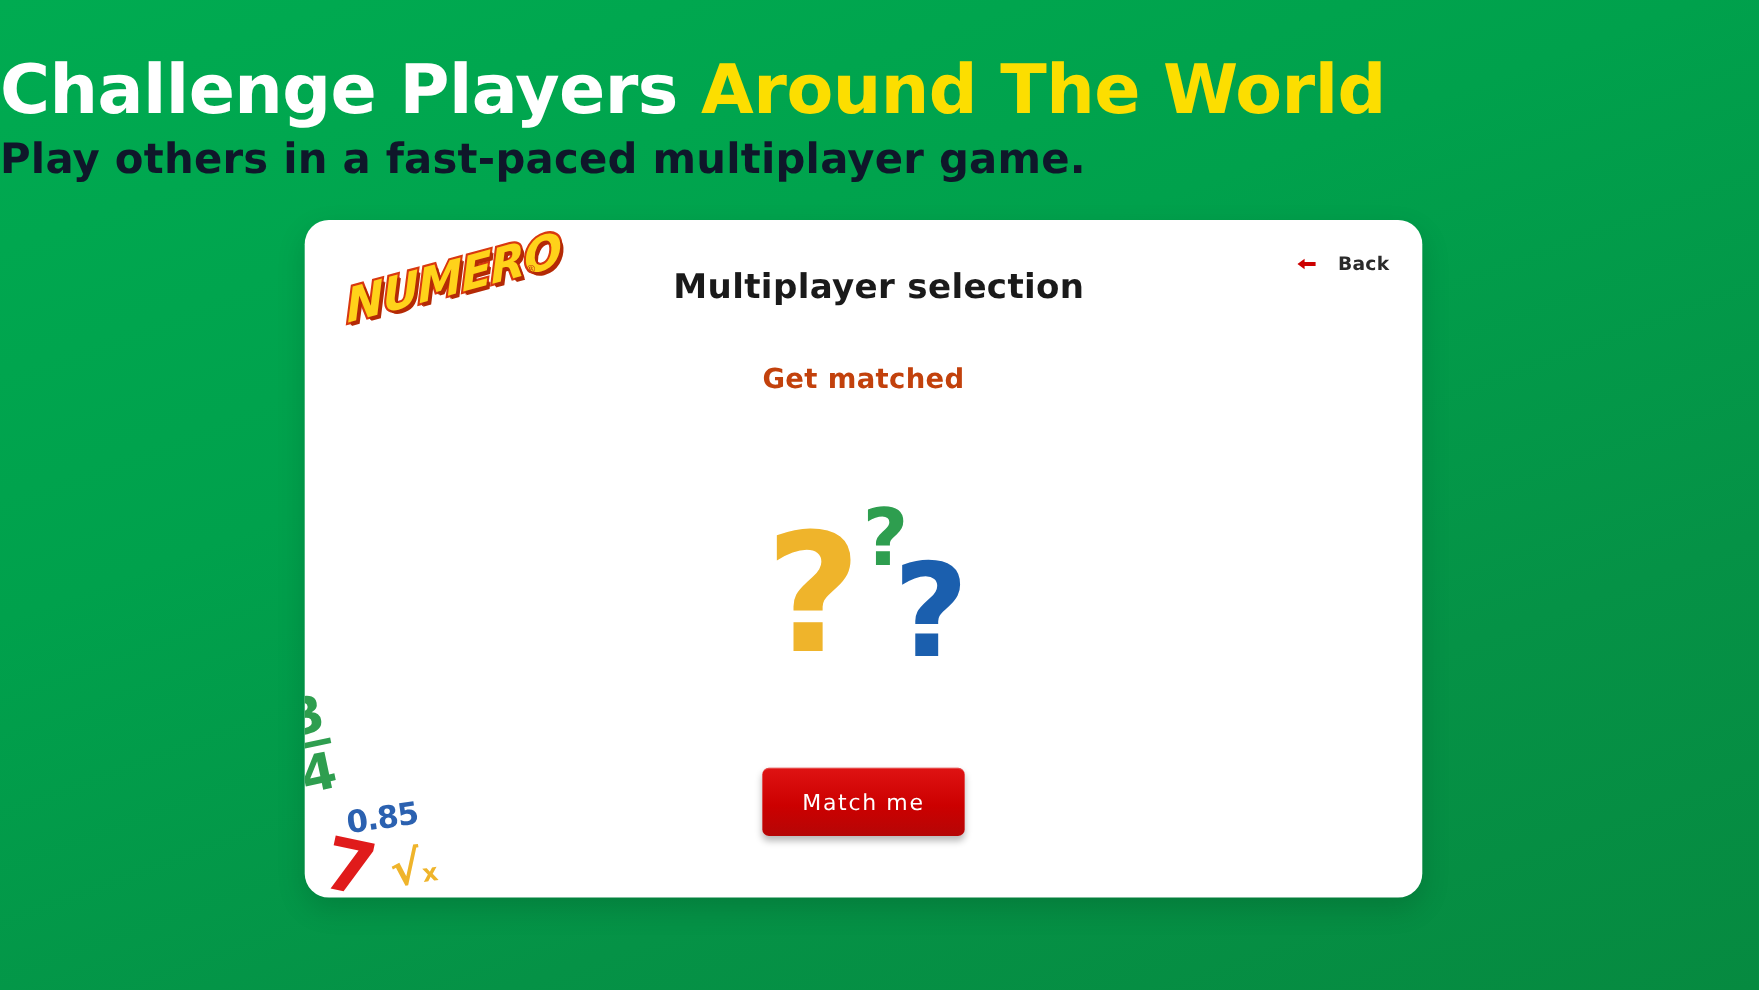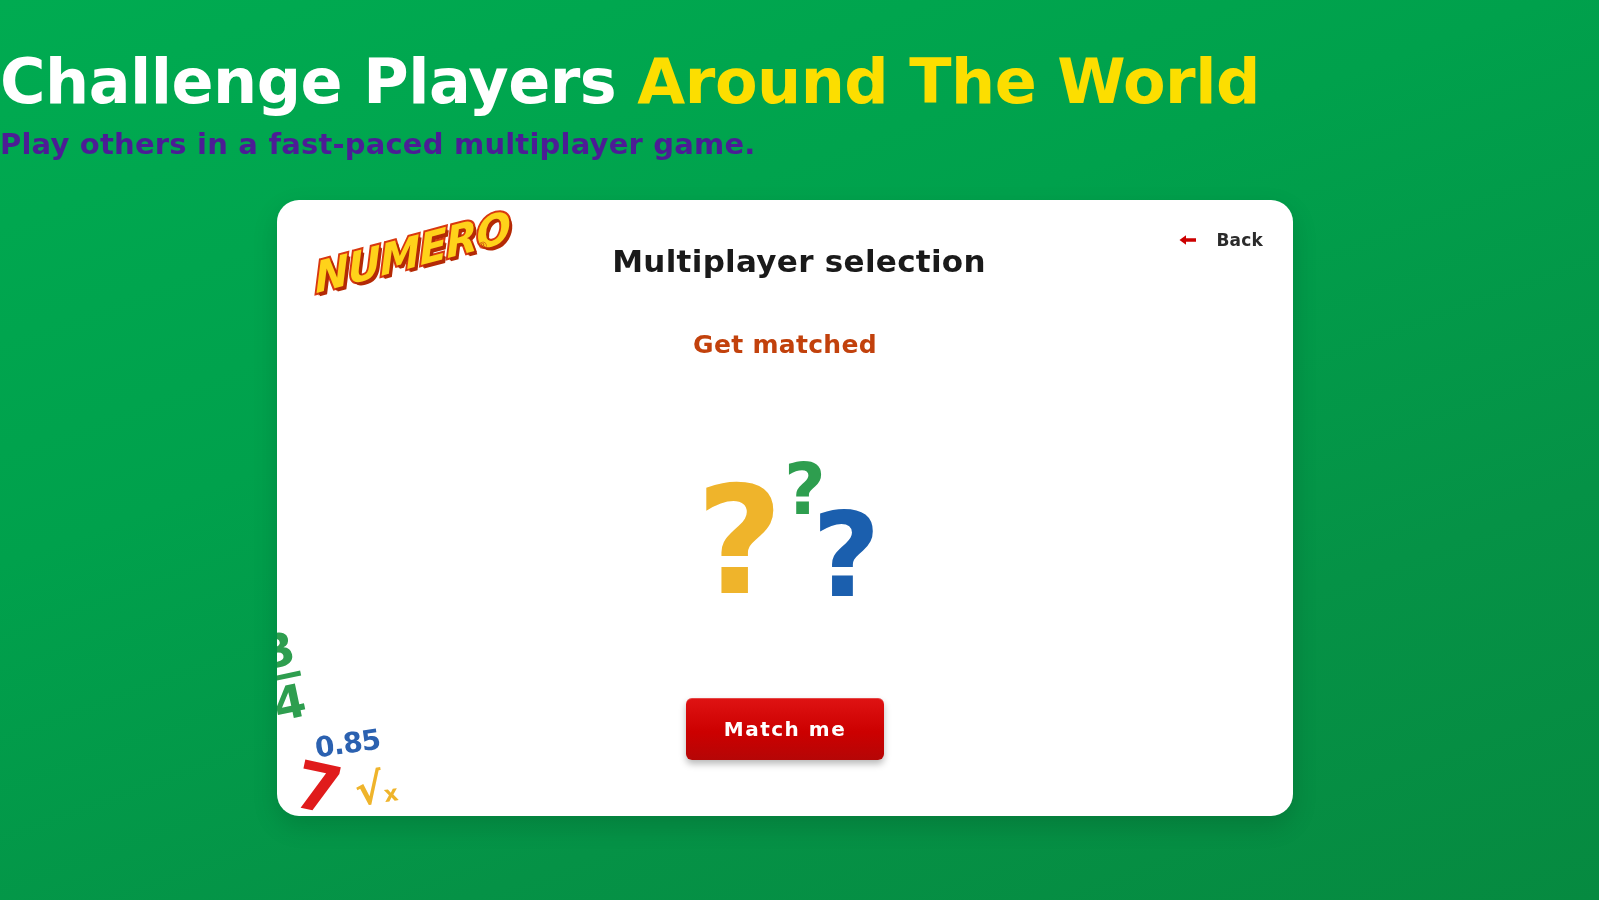--- a/index.html
+++ b/index.html
@@ -25,24 +25,24 @@
     font-size:62px;
     line-height:76px;
     font-weight:bold;
     letter-spacing:-0.5px;
     color:#FFFFFF;
     white-space:nowrap;
   }
   .hero-title .accent { color:#FCDE00; }
   .hero-sub {
     margin-top:6px;
-    font-size:29px;
+    font-size:38px;
     line-height:36px;
     font-weight:bold;
-    color:#4c1d95;
+    color:#0f172a;
     letter-spacing:0.2px;
     white-space:nowrap;
   }
 
   
   .card {
     position:absolute;
     left:277px; top:200px;
     width:1016px; height:616px;
     background:#FFFFFF;
@@ -128,28 +128,28 @@
   .qm { position:absolute; font-weight:bold; line-height:1; font-family:"DejaVu Sans", sans-serif; }
   .qm-yellow { left:16px;  top:18px;  font-size:150px; color:#EFB42B; }
   .qm-green  { left:104px; top:5px;   font-size:72px;  color:#2E9E4F; }
   .qm-blue   { left:132px; top:48px;  font-size:118px; color:#1B5FAE; }
 
   
   .match-btn {
     position:absolute;
     left:50%; top:498px;
     transform:translateX(-50%);
-    width:198px; height:62px;
+    width:184px; height:62px;
     border:none;
     border-radius:6px;
     background:linear-gradient(180deg, #DF1313 0%, #CC0000 55%, #B50606 100%);
     color:#FFFFFF;
     font-family:"DejaVu Sans", sans-serif;
     font-size:20px;
-    font-weight:bold;
+    font-weight:normal;
     letter-spacing:1.5px;
     cursor:pointer;
     box-shadow:0 4px 7px rgba(0,0,0,0.28), inset 0 1px 0 rgba(255,255,255,0.22);
   }
 
   
   .doodles { position:absolute; left:0; bottom:0; width:200px; height:200px; }
   .doodle { position:absolute; font-weight:bold; line-height:1; }
   .d-fraction {
     left:-10px; bottom:90px;

